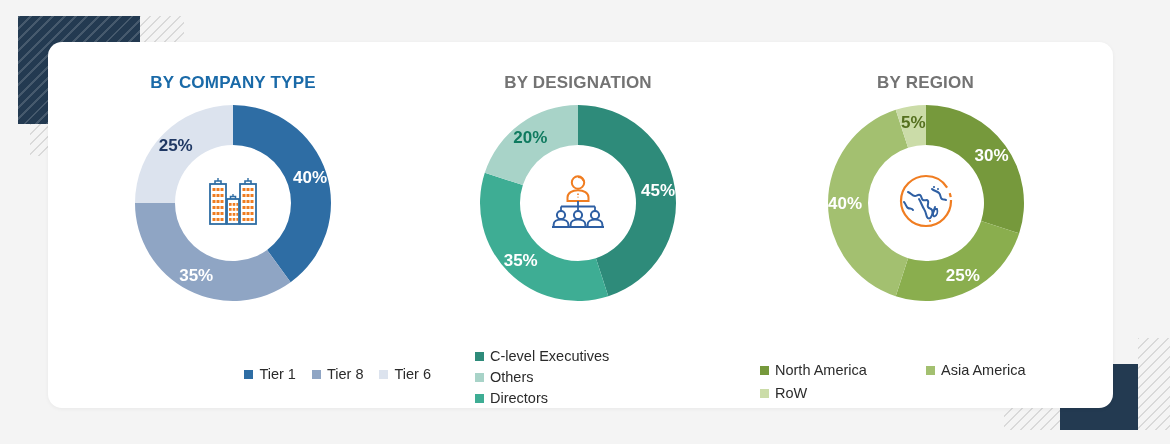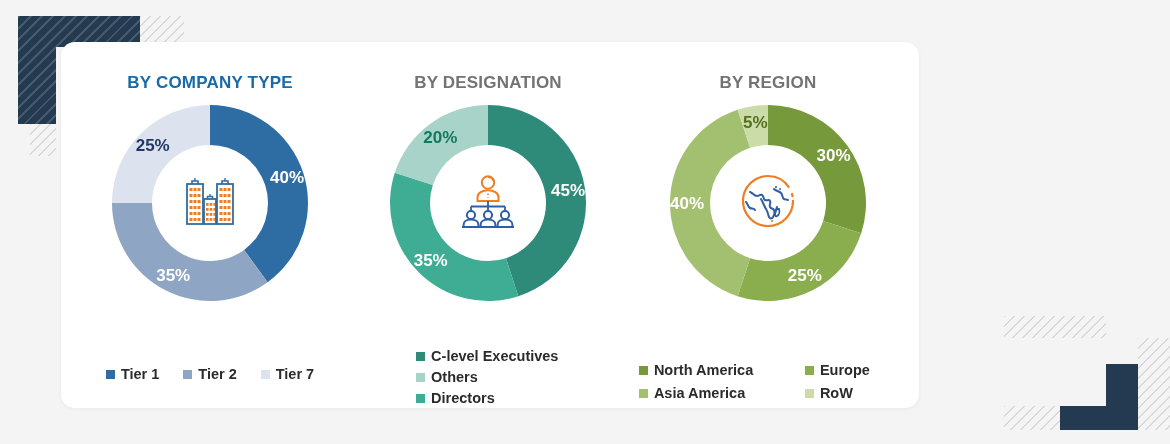--- a/index.html
+++ b/index.html
@@ -39,22 +39,22 @@
 
   
   #br-vert  { right:32px; bottom:14px; width:32px; height:66px; border-radius:0 0 3px 0;}
   #br-horiz { right:32px; bottom:14px; width:78px; height:24px; }
   #br-hatch-a { right:0px;   bottom:14px;  width:32px;  height:92px; }
   #br-hatch-b { right:110px; bottom:14px;  width:56px;  height:24px; }
   #br-hatch-c { right:64px;  bottom:106px; width:102px; height:22px; }
 
   
   #card {
-    position:absolute; left:61px; top:42px;
-    width:858px; height:366px;
+    position:absolute; left:48px; top:42px;
+    width:1065px; height:366px;
     background:#ffffff; border-radius:14px;
     box-shadow:0 1px 4px rgba(0,0,0,.05);
   }
 
   .panels { display:flex; width:100%; height:100%; }
   .panel  { position:relative; height:100%; }
   .panel.p1 { width:370px; }
   .panel.p2 { width:320px; }
   .panel.p3 { width:375px; }
 
@@ -78,23 +78,23 @@
   }
 
   
   .center-icon {
     position:absolute; left:50%; top:50%;
     transform:translate(-50%,-50%);
   }
 
   
   .legend {
-    position:absolute; left:0; width:100%;font-weight:bold;
-  }
-  .p1 .legend { top:322px; display:flex; justify-content:center; gap:24px; }
+    position:absolute; left:0; width:100%;
+  }
+  .p1 .legend { top:322px; display:flex; justify-content:flex-end; gap:16px;margin-left:13px; }
   .p2 .legend { top:304px; padding-left:57px; }
   .p3 .legend {
     top:318px; padding-left:22px;
     display:grid; grid-template-columns:148px 105px;
     row-gap:2px; column-gap:18px;
   }
   .legend-item {
     display:flex; align-items:center; gap:6px;
     font-size:14.5px; color:#2b2b2b; line-height:21px;
     white-space:nowrap;
@@ -206,25 +206,25 @@
           </div>
         </div>
 
         <div class="legend">
           <div class="legend-item">
             <span class="swatch" style="background:#2e6da4"></span>
             <span>Tier 1</span>
           </div>
           <div class="legend-item">
             <span class="swatch" style="background:#8fa5c4"></span>
-            <span>Tier 2</span>
+            <span>Tier 8</span>
           </div>
           <div class="legend-item">
             <span class="swatch" style="background:#dce3ee"></span>
-            <span>Tier 7</span>
+            <span>Tier 6</span>
           </div>
         </div>
       </div>
 
       <div class="panel p2">
         <div class="panel-title">BY DESIGNATION</div>
 
         <div class="donut-wrap">
           <svg class="donut" id="donut-2" width="200" height="200" viewBox="0 0 200 200">
               <path d="M100 2 A98 98 0 0 1 130.28366544874484 193.20353859692506 L117.92298567374695 155.1612779451189 A58 58 0 0 0 100 42 Z" fill="#2e8b7a"></path>
@@ -305,24 +305,20 @@
             </svg>
           </div>
         </div>
 
         <div class="legend">
           <div class="legend-item">
             <span class="swatch" style="background:#76993c"></span>
             <span>North America</span>
           </div>
           <div class="legend-item">
-            <span class="swatch" style="background:#8aae4e"></span>
-            <span>Europe</span>
-          </div>
-          <div class="legend-item">
             <span class="swatch" style="background:#a3c070"></span>
             <span>Asia America</span>
           </div>
           <div class="legend-item">
             <span class="swatch" style="background:#cbdca8"></span>
             <span>RoW</span>
           </div>
         </div>
       </div>
 

